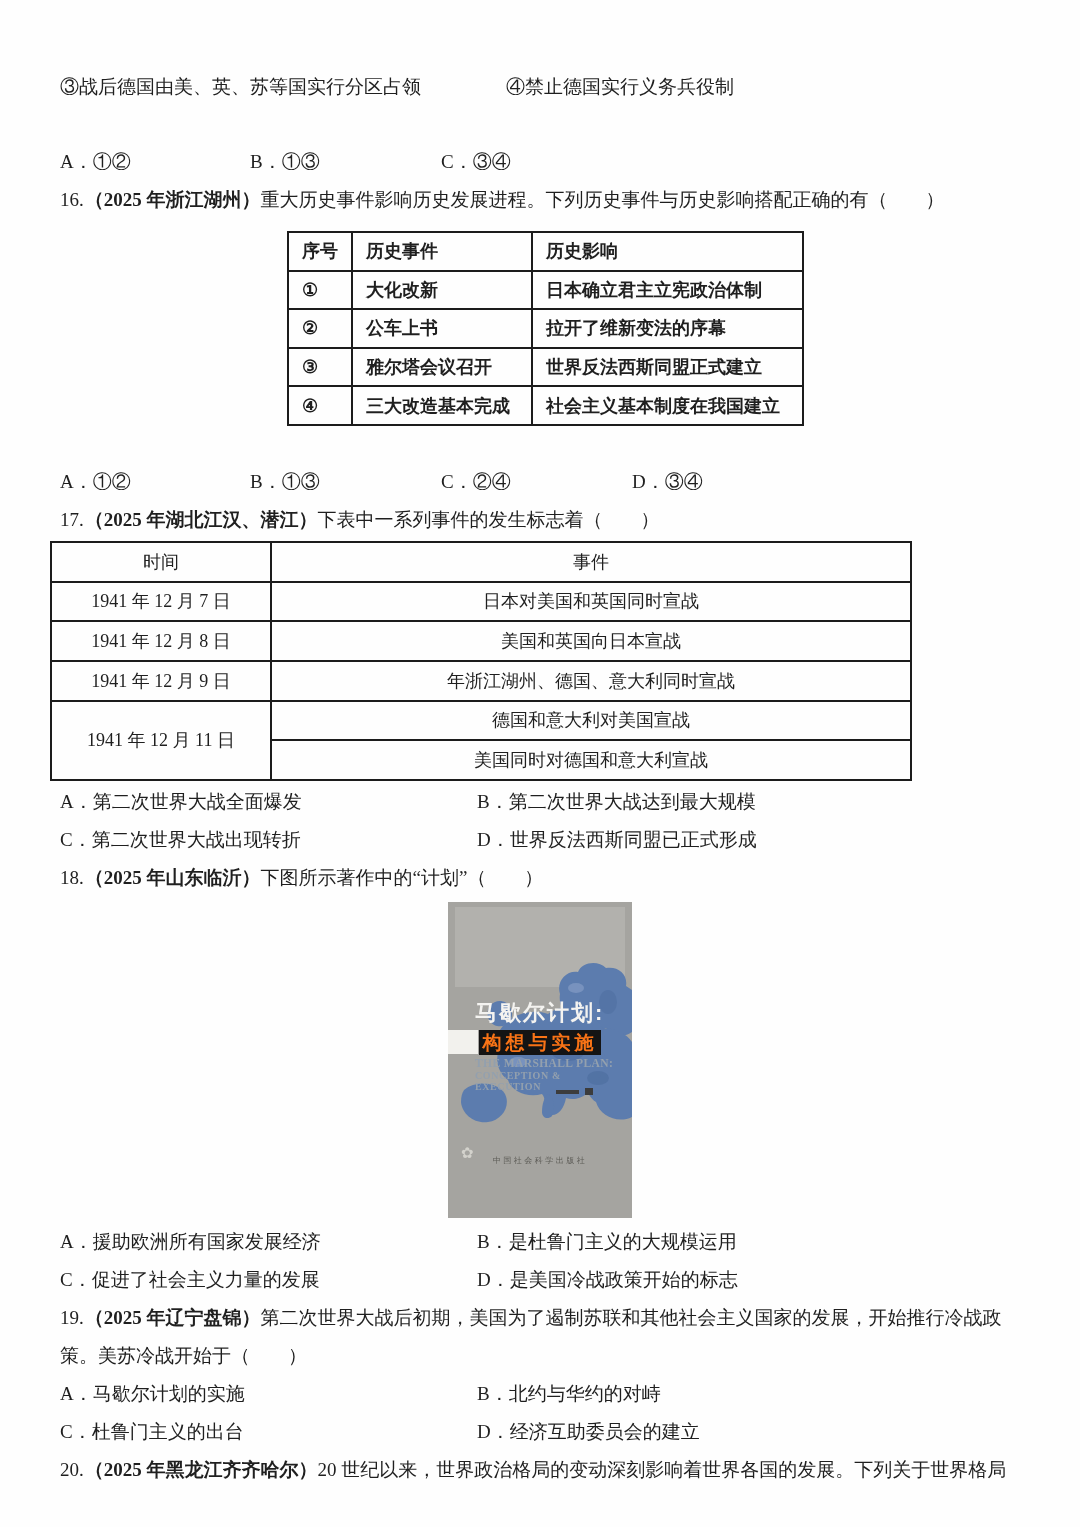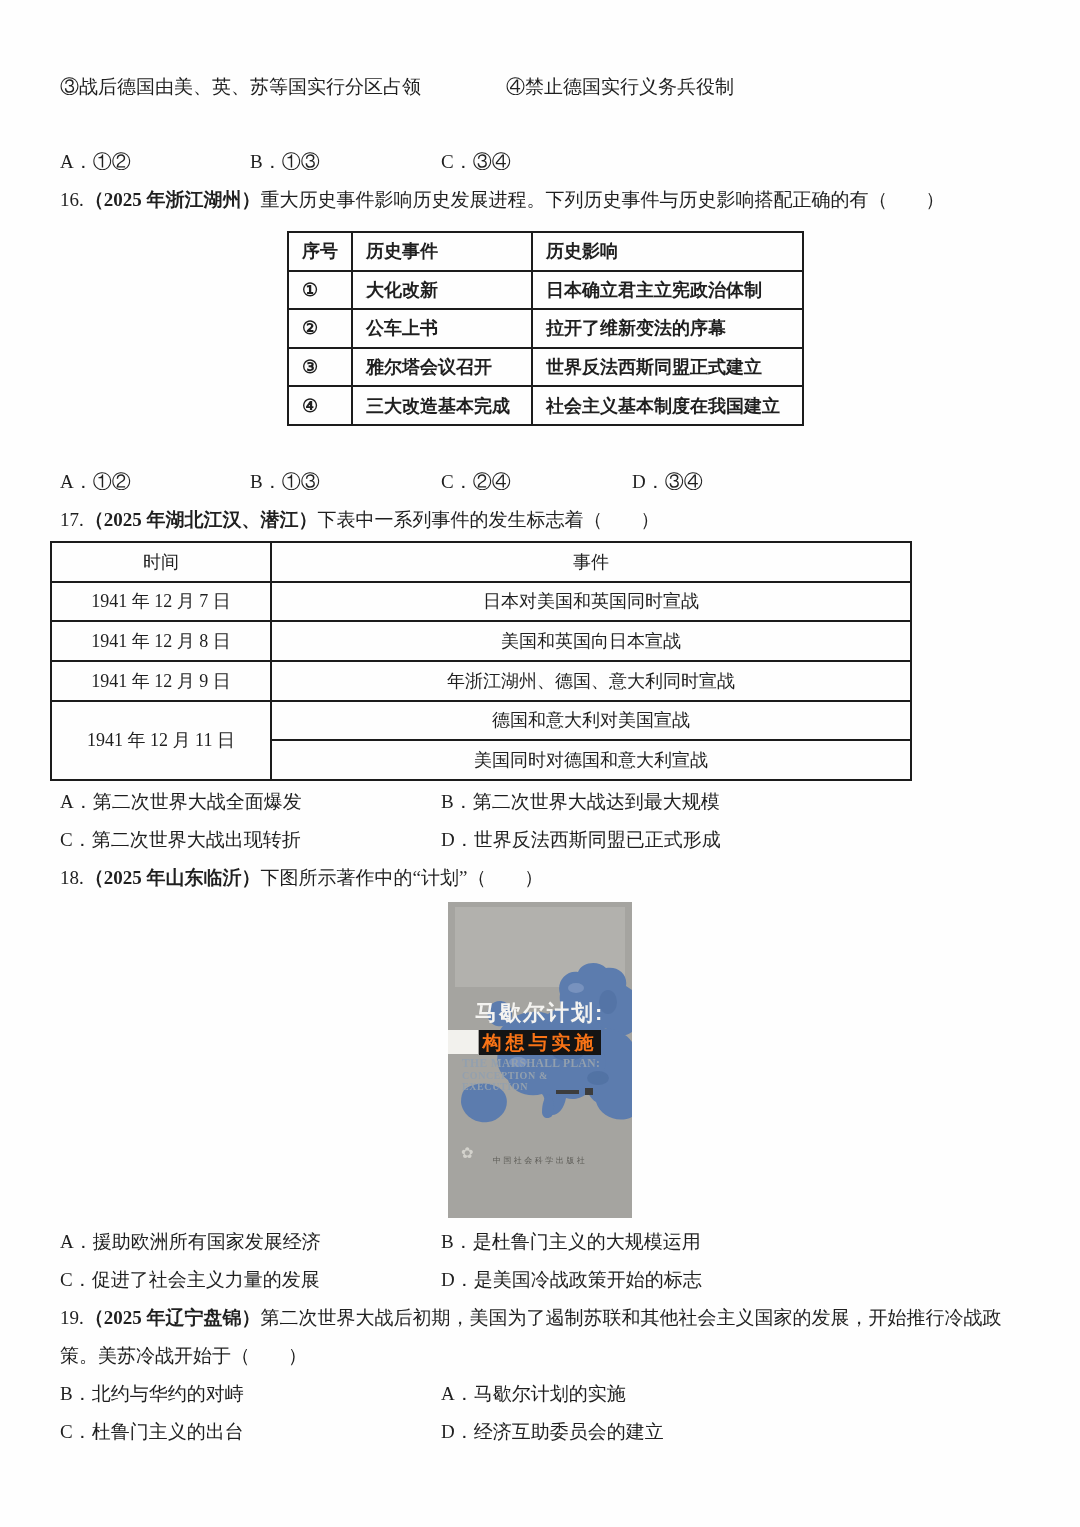--- a/index.html
+++ b/index.html
@@ -10,21 +10,21 @@
     margin:0 auto;
     background:#fefefe;
     color:#1f1f1f;
     font-family:"Liberation Serif","DejaVu Serif",serif;
     font-size:19px;
     padding:68px 58px 0 60px;
     overflow:hidden;
   }
   .line { height:38px; display:flex; align-items:center; white-space:nowrap; }
   .grid4 { display:grid; grid-template-columns:190px 191px 191px auto; align-items:center;margin-top:37px; }
-  .grid2 { display:grid; grid-template-columns:381px auto; align-items:center; }
+  .grid2 { display:grid; grid-template-columns:381px auto; align-items:center;gap:36px; }
   .pairA { display:grid; grid-template-columns:423px auto; align-items:center; }
   .pairB { display:grid; grid-template-columns:446px auto; align-items:center; }
   .src { font-weight:700; }
   .qnum { margin-right:1px; }
 
   table { border-collapse:collapse; table-layout:fixed; }
   th,td { border:2px solid #1c1c1c; font-weight:400; font-size:18px; overflow:hidden; }
   .t16 { margin:12px 0 0 227px; width:515px; height:195px; }
   .t16 th,.t16 td { text-align:left; padding-left:13px;font-weight:bold; }
   .t17 { margin:2px 0 0 -10px; width:862px; height:240px; }
@@ -44,21 +44,21 @@
     color:#f4f3f0; font-weight:700; font-size:22px; letter-spacing:2px;
     font-family:"Liberation Sans","DejaVu Sans",sans-serif;
   }
   .bk-bar {
     position:absolute; left:31px; top:128px; width:122px; height:25px;
     background:#141414; color:#f97316; display:flex; align-items:center; justify-content:center;
     font-weight:700; font-size:19px; letter-spacing:4px;
     font-family:"Liberation Sans","DejaVu Sans",sans-serif;
   }
   .bk-en1, .bk-en2 {
-    position:absolute; left:14px; width:150px; color:#93a0ae; font-weight:700;
+    position:absolute; left:27px; width:150px; color:#93a0ae; font-weight:700;
     font-family:"Liberation Serif","DejaVu Serif",serif;
   }
   .bk-en1 { top:155px; font-size:11.5px; letter-spacing:0.4px; }
   .bk-en2 { top:168px; font-size:10px; letter-spacing:0.6px; }
   .bk-author { position:absolute; left:108px; top:186px; display:flex; align-items:center; gap:6px; }
   .bk-author i { display:block; background:#3c3c3c; }
   .bk-author .m1 { width:23px; height:4px; }
   .bk-author .m2 { width:8px; height:7px; }
   .bk-logo {
     position:absolute; left:13px; top:244px; font-size:15px; color:#d3d2cc; line-height:1;
@@ -229,22 +229,27 @@
 
   <div class="line">
     <span class="qnum">19.</span>
       <span class="src">（2025 年辽宁盘锦）</span>
       <span>第二次世界大战后初期，美国为了遏制苏联和其他社会主义国家的发展，开始推行冷战政</span>
   </div>
   <div class="line">
     <span>策。美苏冷战开始于（　　）</span>
   </div>
   <div class="line grid2">
+    <span>A．马歇尔计划的实施</span>
     <span>B．北约与华约的对峙</span>
-    <span>A．马歇尔计划的实施</span>
   </div>
   <div class="line grid2">
     <span>C．杜鲁门主义的出台</span>
     <span>D．经济互助委员会的建立</span>
   </div>
 
+  <div class="line">
+    <span class="qnum">20.</span>
+      <span class="src">（2025 年黑龙江齐齐哈尔）</span>
+      <span>20 世纪以来，世界政治格局的变动深刻影响着世界各国的发展。下列关于世界格局</span>
+  </div>
 
 </div>
 
 </body></html>

